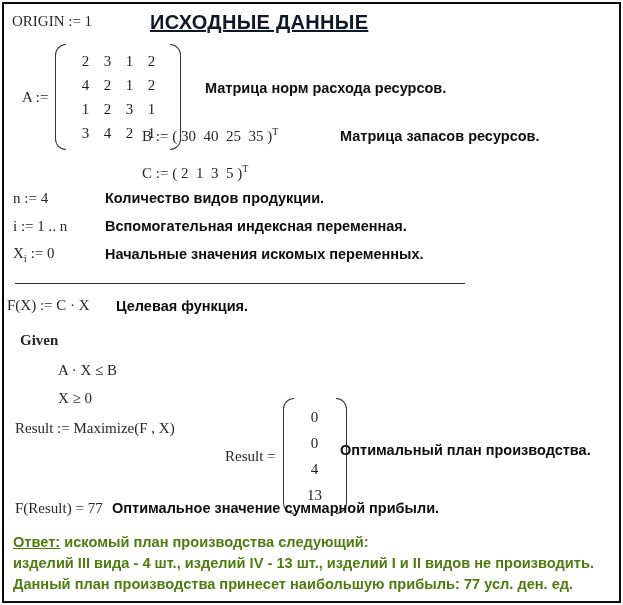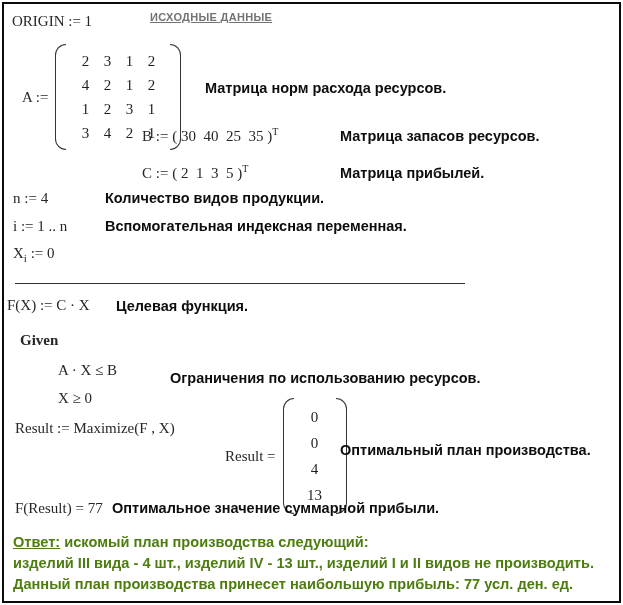--- a/index.html
+++ b/index.html
@@ -4,21 +4,21 @@
 <style>
   html,body { margin:0; padding:0; background:#fff; }
   .page {
     position:relative; width:623px; height:605px; background:#fff;
     font-family:"Liberation Serif", serif; color:#1e1e1e; overflow:hidden;
   }
   .frame { position:absolute; inset:2px; border:2px solid #0a0a0a; pointer-events:none; }
   .abs { position:absolute; }
   .math { font-family:"Liberation Serif", serif; font-size:15px; color:#272727; white-space:pre; }
   .comment { font-family:"Liberation Sans", sans-serif; font-weight:bold; font-size:14.5px; color:#0e0e0e; white-space:pre; }
-  .title { font-family:"Liberation Sans", sans-serif; font-weight:bold; font-size:11px; color:#737373;
+  .title { font-family:"Liberation Sans", sans-serif; font-weight:bold; font-size:20px; color:#0f172a;
            text-decoration:underline; letter-spacing:0.3px; }
   .sep { border-top:1.4px solid #2e2e2e; height:0; }
   .mrow { display:flex; align-items:center; }
   .mparen { width:10px; align-self:stretch; border:1.5px solid #333; }
   .mparen.l { border-right:none; border-radius:11px 0 0 11px; margin-right:4px; }
   .mparen.r { border-left:none; border-radius:0 11px 11px 0; margin-left:4px; }
   .mgrid { display:grid; grid-template-columns:repeat(4,22px); grid-auto-rows:24px; padding:5px 4px; }
   .mgrid span { display:flex; align-items:center; justify-content:center; font-size:15px; }
   .vgrid { display:grid; grid-template-columns:34px; grid-auto-rows:26px; padding:6px 0; }
   .vgrid span { display:flex; align-items:center; justify-content:center; font-size:15px; }
@@ -58,38 +58,37 @@
       <span>1</span>
     </span>
     <span class="mparen r"></span>
   </div>
   <div class="abs comment" style="left:205px; top:80px;">Матрица норм расхода ресурсов.</div>
 
   <div class="abs math" style="left:142px; top:126px;"><span>B := ( 30  40  25  35 )</span><sup>T</sup></div>
   <div class="abs comment" style="left:340px; top:128px;">Матрица запасов ресурсов.</div>
 
   <div class="abs math" style="left:142px; top:163px;"><span>C := ( 2  1  3  5 )</span><sup>T</sup></div>
-  <div class="abs comment" style="left:340px; top:165px;">Матрица прибылей.</div>
 
   <div class="abs math" style="left:13px; top:190px;">n := 4</div>
   <div class="abs comment" style="left:105px; top:190px;">Количество видов продукции.</div>
 
   <div class="abs math" style="left:13px; top:218px;">i := 1 .. n</div>
   <div class="abs comment" style="left:105px; top:218px;">Вспомогательная индексная переменная.</div>
 
   <div class="abs math" style="left:13px; top:245px;"><span>X</span><sub>i</sub><span> := 0</span></div>
+  <div class="abs comment" style="left:105px; top:246px;">Начальные значения искомых переменных.</div>
 
   <div class="abs sep" style="left:15px; top:283px; width:450px;"></div>
 
   <div class="abs math" style="left:7px; top:297px;">F(X) := C · X</div>
   <div class="abs comment" style="left:116px; top:298px;">Целевая функция.</div>
 
   <div class="abs math" style="left:20px; top:332px;font-weight:bold;">Given</div>
   <div class="abs math" style="left:58px; top:362px;">A · X ≤ B</div>
-  <div class="abs comment" style="left:170px; top:370px;">Ограничения по использованию ресурсов.</div>
   <div class="abs math" style="left:58px; top:390px;">X ≥ 0</div>
 
   <div class="abs math" style="left:15px; top:420px;">Result := Maximize(F , X)</div>
 
   <div class="abs mrow" style="left:225px; top:398px;">
     <span class="math mlabel">Result =</span>
     <span class="mparen l"></span>
     <span class="vgrid">
       <span>0</span>
       <span>0</span>

